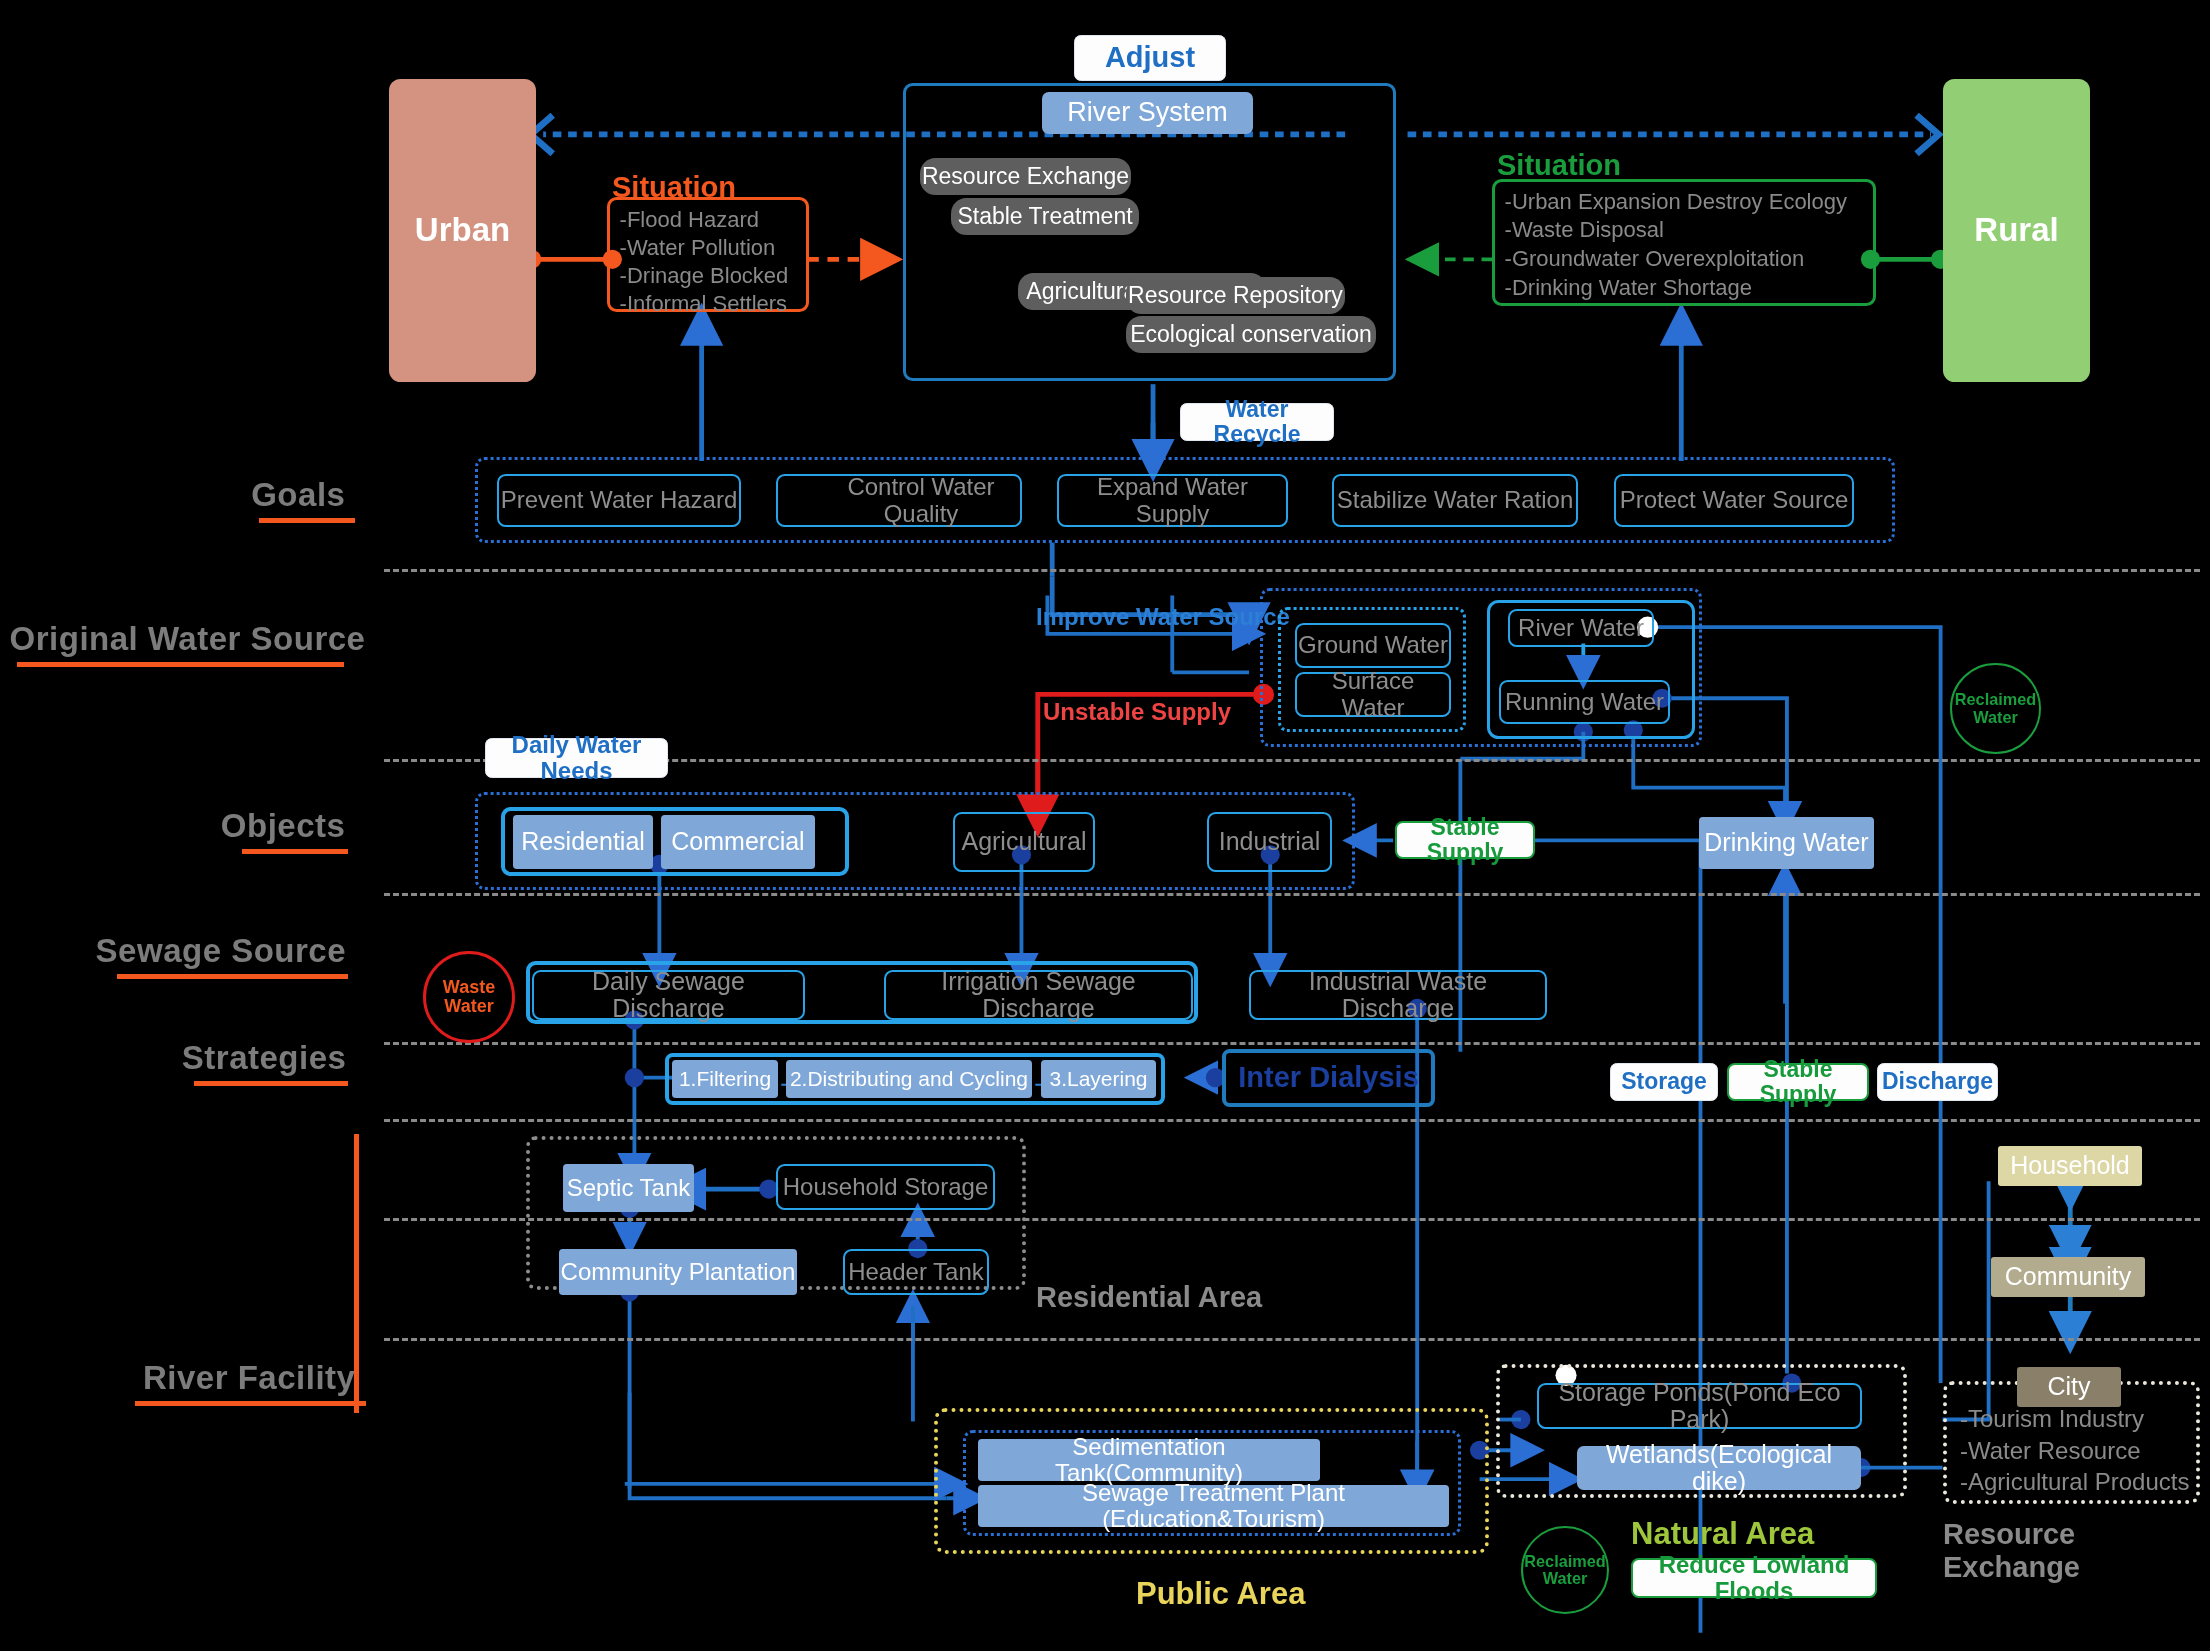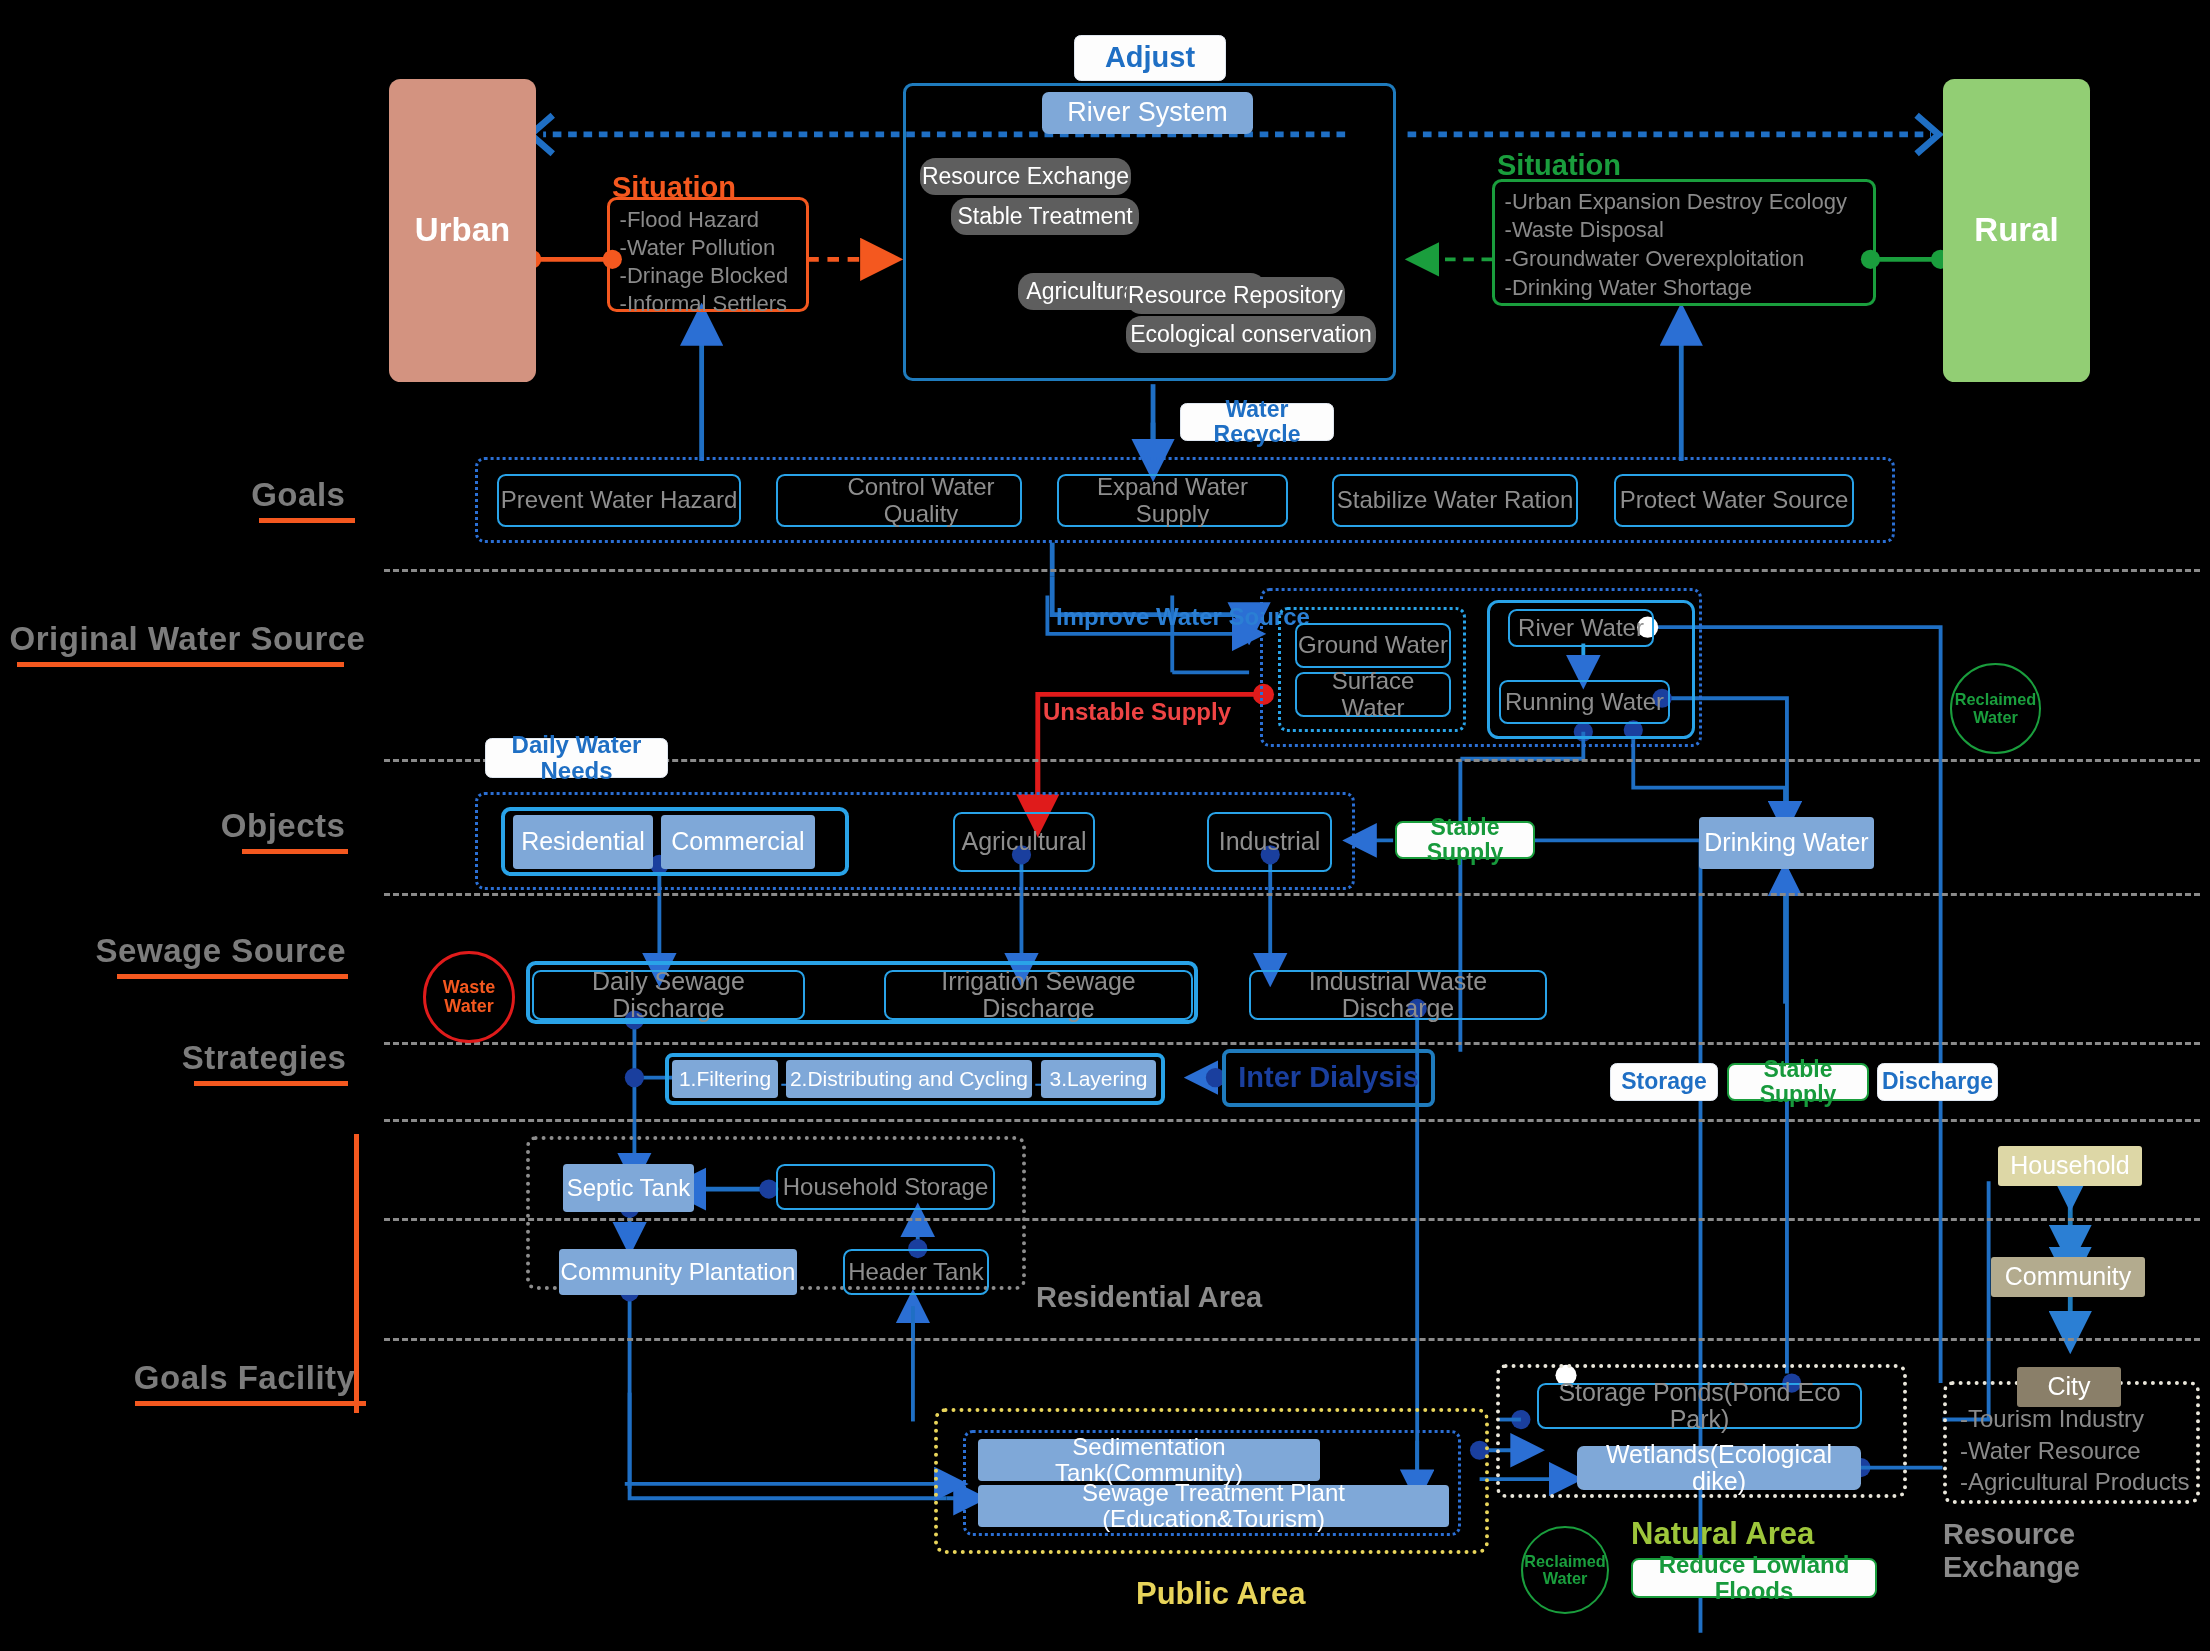--- a/index.html
+++ b/index.html
@@ -199,21 +199,21 @@
 </div>
 <div class="rowlabel" style="left:86px; top:932px; width:269px;">
   <span class="txt">Sewage Source</span>
   <div class="rule" style="width:231px; margin-left:31px;"></div>
 </div>
 <div class="rowlabel" style="left:125px; top:1039px; width:231px;">
   <span class="txt">Strategies</span>
   <div class="rule" style="width:154px; margin-left:69px;"></div>
 </div>
 <div class="rowlabel" style="left:106px; top:1359px; width:259px;">
-  <span class="txt">Goals Facility</span>
+  <span class="txt">River Facility</span>
   <div class="rule" style="width:231px; margin-left:29px;"></div>
 </div>
 <div class="abs" style="left:354px; top:1134px; width:4.8px; height:279px; background:#f4581f;"></div>
 
 <div class="hr-dot" style="left:384px; top:569px; width:1816px;"></div>
 <div class="hr-dot" style="left:384px; top:759px; width:1816px;"></div>
 <div class="hr-dot" style="left:384px; top:893px; width:1816px;"></div>
 <div class="hr-dot" style="left:384px; top:1042px; width:1816px;"></div>
 <div class="hr-dot" style="left:384px; top:1119px; width:1816px;"></div>
 <div class="hr-dot" style="left:384px; top:1218px; width:1816px;"></div>
@@ -288,21 +288,21 @@
 <div class="box bx-blue-out" style="left:1057px; top:474px; width:231px; height:53px; font-size:24px;">
   <span>Expand Water Supply</span>
 </div>
 <div class="box bx-blue-out" style="left:1332px; top:474px; width:246px; height:53px; font-size:24px;">
   <span>Stabilize Water Ration</span>
 </div>
 <div class="box bx-blue-out" style="left:1614px; top:474px; width:240px; height:53px; font-size:24px;">
   <span>Protect Water Source</span>
 </div>
 
-<div class="abs" style="left:1036px; top:603px; color:#2b7fd4; font-size:24px; font-weight:600;margin-left:20px;">
+<div class="abs" style="left:1036px; top:603px; color:#2b7fd4; font-size:24px; font-weight:600;">
   <span>Improve Water Source</span>
 </div>
 <div class="abs" style="left:1043px; top:698px; color:#ef4444; font-size:24px; font-weight:600;">
   <span>Unstable Supply</span>
 </div>
 
 <div class="dash-blue" style="left:1260px; top:588px; width:442px; height:159px;"></div>
 <div class="dash-ltblue" style="left:1278px; top:607px; width:188px; height:125px;"></div>
 <div class="box bx-blue-out" style="left:1295px; top:623px; width:156px; height:45px; font-size:24px;">
   <span>Ground Water</span>

